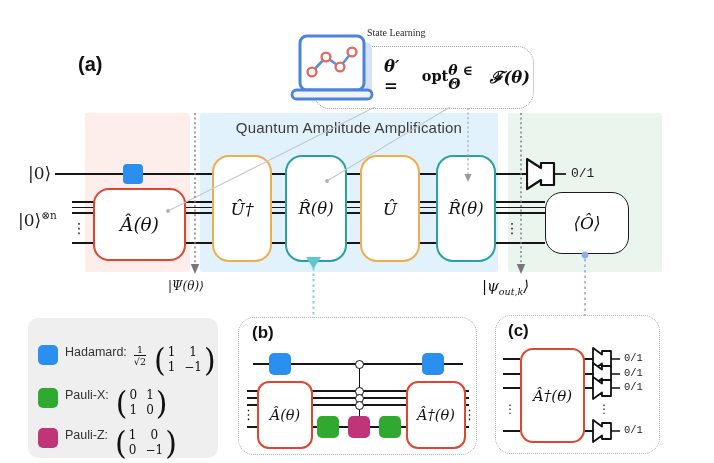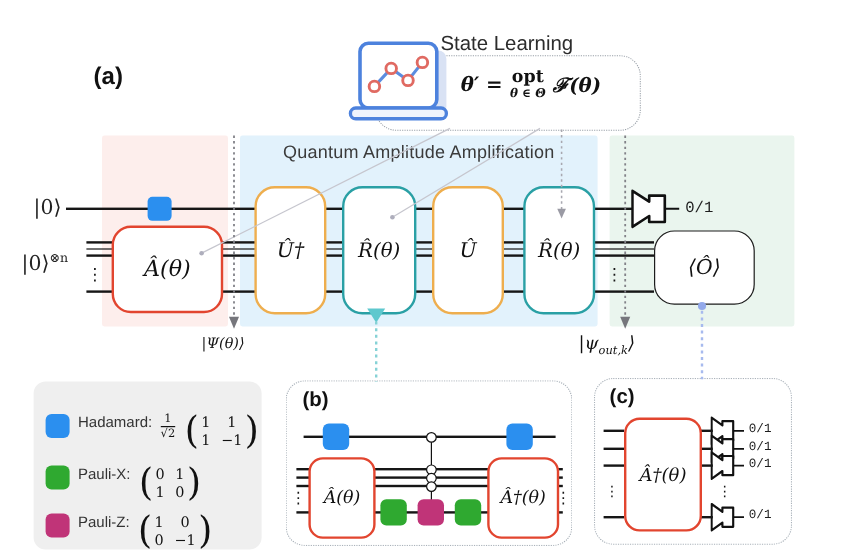--- a/index.html
+++ b/index.html
@@ -34,39 +34,39 @@
   .paren{font-size:30px;font-weight:normal;line-height:0;transform:scaleY(1.05);color:#111;font-family:"DejaVu Serif",serif;}
   .mgrid{display:grid;grid-template-columns:auto auto;column-gap:9px;row-gap:1px;justify-items:center;margin:0 2px;}
   .frac{display:inline-flex;flex-direction:column;align-items:center;font-family:"DejaVu Serif",serif;
         font-size:9.5px;line-height:1.05;color:#111;margin-right:1px;}
   .frac .den{border-top:1px solid #111;padding-top:1px;}
   svg{display:block;}
   .formula-box{position:absolute;left:313px;top:46px;width:219px;height:61px;background:#fff;
                border:1.6px dotted #9aa1a9;border-radius:17px;z-index:4;}
   .formula{position:absolute;left:384px;top:57px;width:146px;z-index:6;display:flex;align-items:center;gap:6px;
            font-family:"DejaVu Serif",serif;font-style:italic;font-weight:bold;font-size:16.5px;color:#111;}
-  .opstack{display:flex;flex-direction:column;align-items:center;line-height:1;}
+  .opstack{display:flex;flex-direction:row;align-items:center;line-height:1;}
   .opstack .op{font-style:normal;font-size:14.5px;}
-  .opstack .cond{font-size:10px;margin-top:2px;}
+  .opstack .cond{font-size:14px;margin-top:2px;}
   .overlay{position:absolute;left:0;top:0;z-index:6;pointer-events:none;}
 </style>
 </head>
 <body>
 
 <div class="stage">
 
   <div class="region" style="left: 85px; width: 105px; background-color: rgb(253, 238, 236);"></div>
   <div class="region" style="left: 200px; width: 298px; background-color: rgb(226, 242, 252);"></div>
   <div class="region" style="left: 508px; width: 154px; background-color: rgb(234, 245, 238);"></div>
 
   <div class="region-label" style="left:200px;width:298px;">Quantum Amplitude Amplification</div>
 
   <div class="abs" style="left:78px;top:53px;font-size:20px;font-weight:bold;z-index:5;color:#111;">(a)</div>
 
-  <div class="abs" style="left:367px;top:27px;font-size:17px;color:#2c2c2c;z-index:6;">State Learning</div>
+  <div class="abs" style="left:367px;top:27px;font-size:10px;color:#2c2c2c;z-index:6;font-family:Liberation Serif, serif;">State Learning</div>
 
   <div class="formula-box"></div>
   <div class="formula">
     <span>θ′ =</span>
     <span class="opstack">
       <span class="op">opt</span>
       <span class="cond">θ ∈ Θ</span>
     </span>
     <span>ℱ(θ)</span>
   </div>

